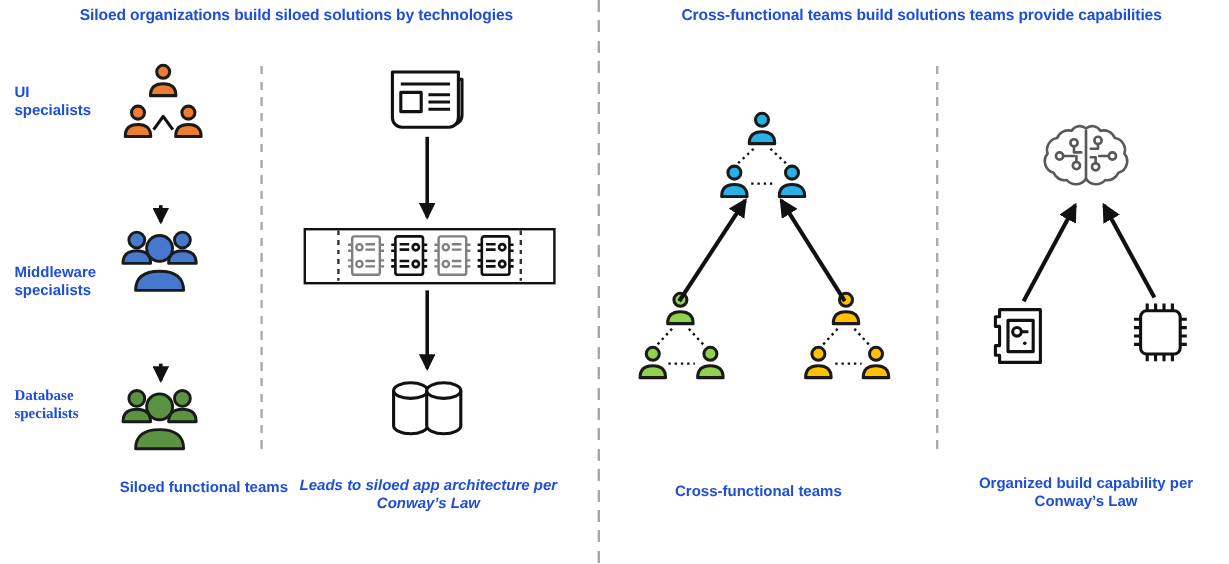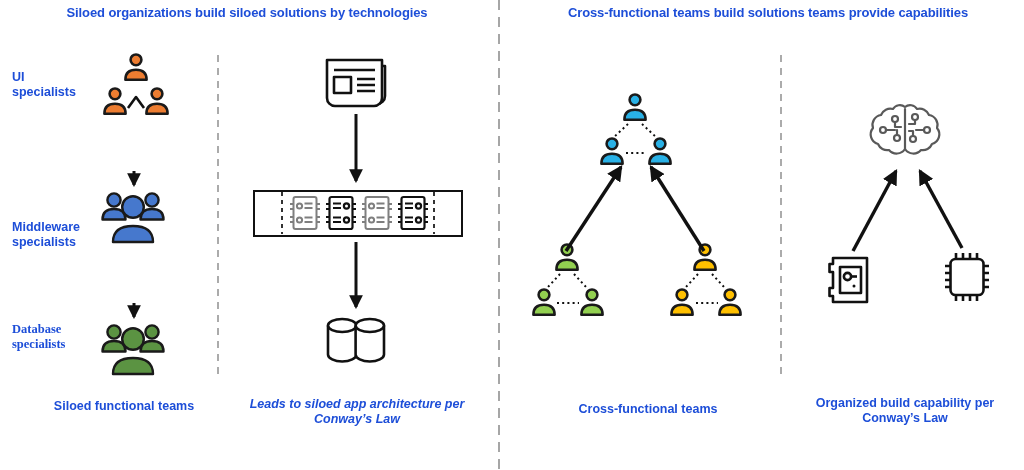--- a/index.html
+++ b/index.html
@@ -134,21 +134,21 @@
 
   <svg class="abs" style="left:324px;top:316px;width:64px;height:48px" viewBox="0 0 64 48">
     <g stroke="#111" stroke-width="2.6" fill="#fff">
       <path d="M4 9.5 v29 a14.2 7 0 0 0 28.4 0 v-29"></path>
       <ellipse cx="18.2" cy="9.5" rx="14.2" ry="6.5"></ellipse>
       <path d="M31.6 9.5 v29 a14.2 7 0 0 0 28.4 0 v-29"></path>
       <ellipse cx="45.8" cy="9.5" rx="14.2" ry="6.5"></ellipse>
     </g>
   </svg>
 
-  <div class="caption" style="left:8px;top:399px;width:232px;">Siloed functional teams</div>
+  <div class="caption" style="left:8px;top:399px;width:232px;text-align:right;">Siloed functional teams</div>
   <div class="caption" style="left:242px;top:397px;width:230px;font-style:italic;">Leads to siloed app architecture per Conway’s Law</div>
 
   <div class="vdash-main" style="left:498px;top:0;height:470px;"></div>
 
   <div class="title" style="left:512px;top:5px;width:512px;">Cross-functional teams build solutions teams provide capabilities</div>
 
   <div class="layer" style="color: rgb(41, 177, 230);">
     <svg class="abs person" style="left:621px;top:92px" viewBox="0 0 24 26">
         <use href="#person"></use>
       </svg>
@@ -215,21 +215,21 @@
     </g>
   </svg>
 
   <svg class="abs" style="left:942px;top:250px;width:50px;height:54px" viewBox="0 0 50 54">
     <g stroke="#111" stroke-width="2.6" fill="none">
       <path d="M14 3 v7 M21 3 v7 M28 3 v7 M35 3 v7 M14 44 v7 M21 44 v7 M28 44 v7 M35 44 v7 M3 16 h7 M3 23 h7 M3 30 h7 M3 37 h7 M40 16 h7 M40 23 h7 M40 30 h7 M40 37 h7"></path>
       <rect x="8.5" y="9" width="33" height="36" rx="5" fill="#fff"></rect>
     </g>
   </svg>
 
-  <div class="caption" style="left:528px;top:402px;width:240px;">Cross-functional teams</div>
+  <div class="caption" style="left:512px;top:402px;width:240px;">Cross-functional teams</div>
   <div class="caption" style="left:788px;top:396px;width:234px;">Organized build capability per Conway’s Law</div>
 
   <svg class="abs" style="left:0;top:0;width:1024px;height:470px;pointer-events:none" viewBox="0 0 1024 470">
     <defs>
       <marker id="ah" viewBox="0 0 10 10" refX="8.5" refY="5" markerWidth="4.6" markerHeight="4.6" orient="auto-start-reverse">
         <path d="M0 0 L10 5 L0 10 z" fill="#111"></path>
       </marker>
     </defs>
 
     <polyline points="128,108 136,97 144,108" fill="none" stroke="#111" stroke-width="2.6" stroke-linejoin="round"></polyline>

